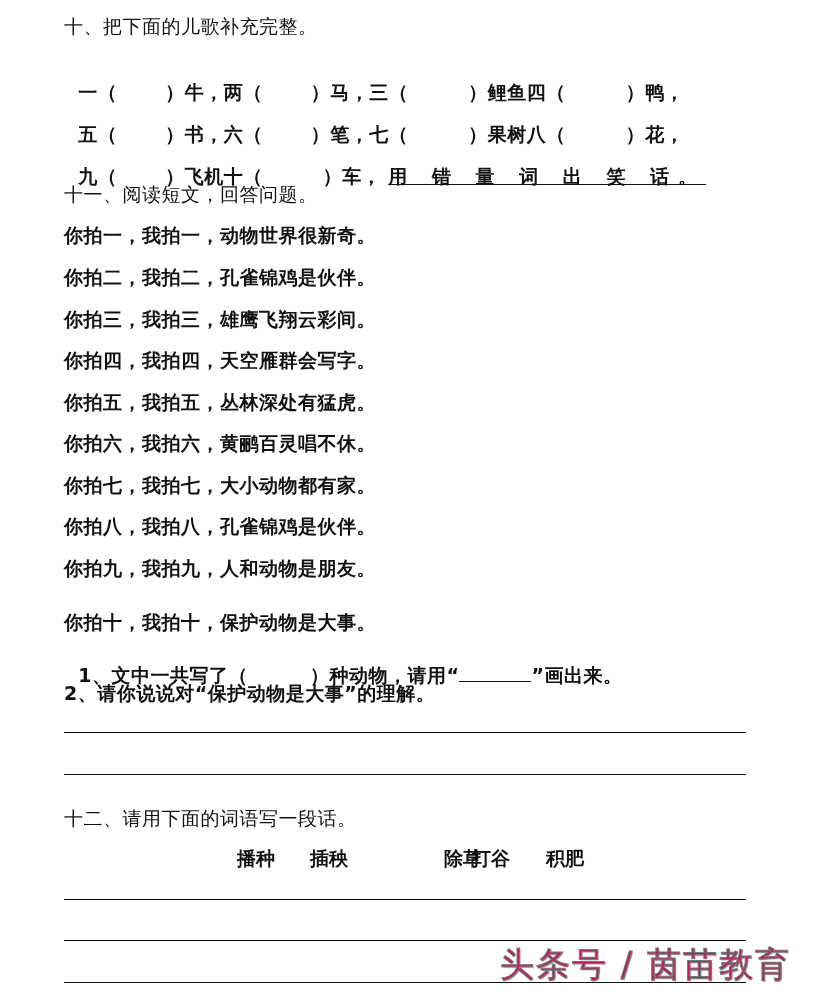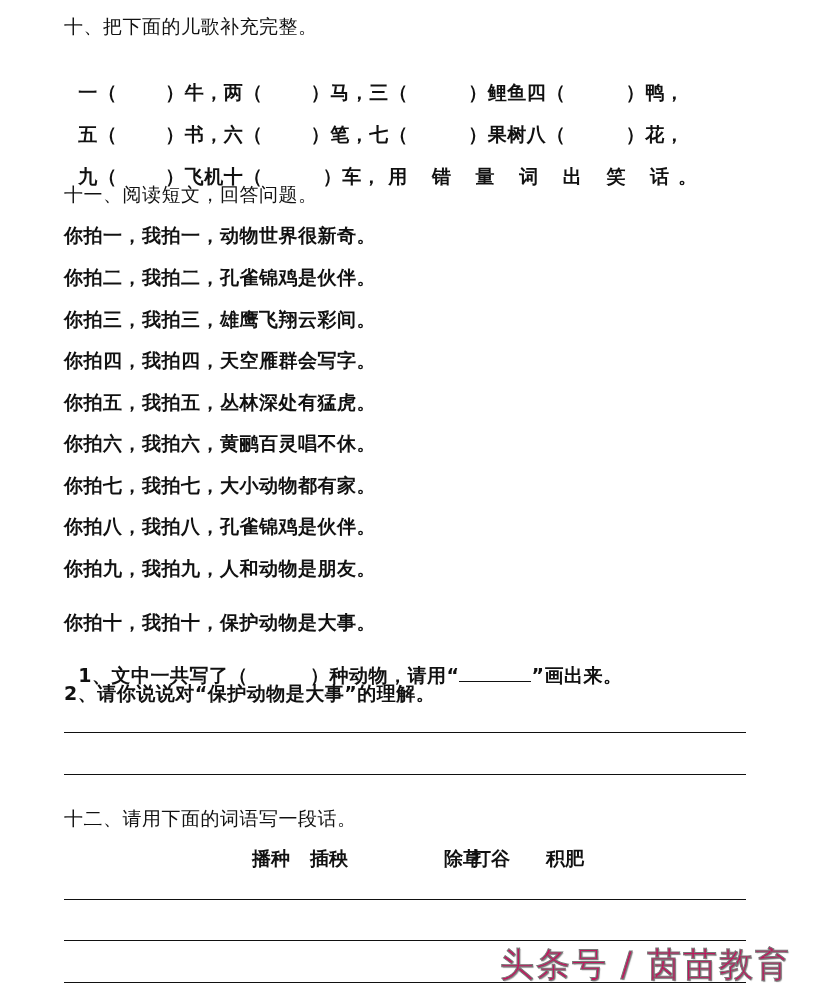--- a/index.html
+++ b/index.html
@@ -21,21 +21,21 @@
       font-size: 19px;
       font-weight: bold;
       white-space: pre;
       line-height: 24px;
       letter-spacing: 0.5px;
     }
     .heading { font-weight: normal; }
     .blank {
       display: inline-block;
     }
-    .spaced { letter-spacing: 9px; }
+    .spaced { letter-spacing: 9px; text-decoration: underline; }
     .rule {
       position: absolute;
       left: 64px;
       width: 682px;
       height: 0;
       border-top: 1.5px solid #111;
     }
     .underline-inline {
       display: inline-block;
       width: 72px;
@@ -104,21 +104,21 @@
 </div>
 
 <div class="line" style="top:681px;">2、请你说说对“保护动物是大事”的理解。</div>
 
 <div class="rule" style="top:732px;"></div>
 <div class="rule" style="top:774px;"></div>
 
 <div class="line heading" style="top:806px;">十二、请用下面的词语写一段话。</div>
 
 <div class="words">
-  <span style="left:252px;">播种</span>
+  <span style="left:237px;">播种</span>
   <span style="left:310px;">插秧</span>
   <span style="left:397px;margin-left:47px;">除草</span>
   <span style="left:472px;">打谷</span>
   <span style="left:546px;">积肥</span>
 </div>
 
 <div class="rule" style="top:899px;"></div>
 <div class="rule" style="top:940px;"></div>
 <div class="rule" style="top:982px;"></div>
 

